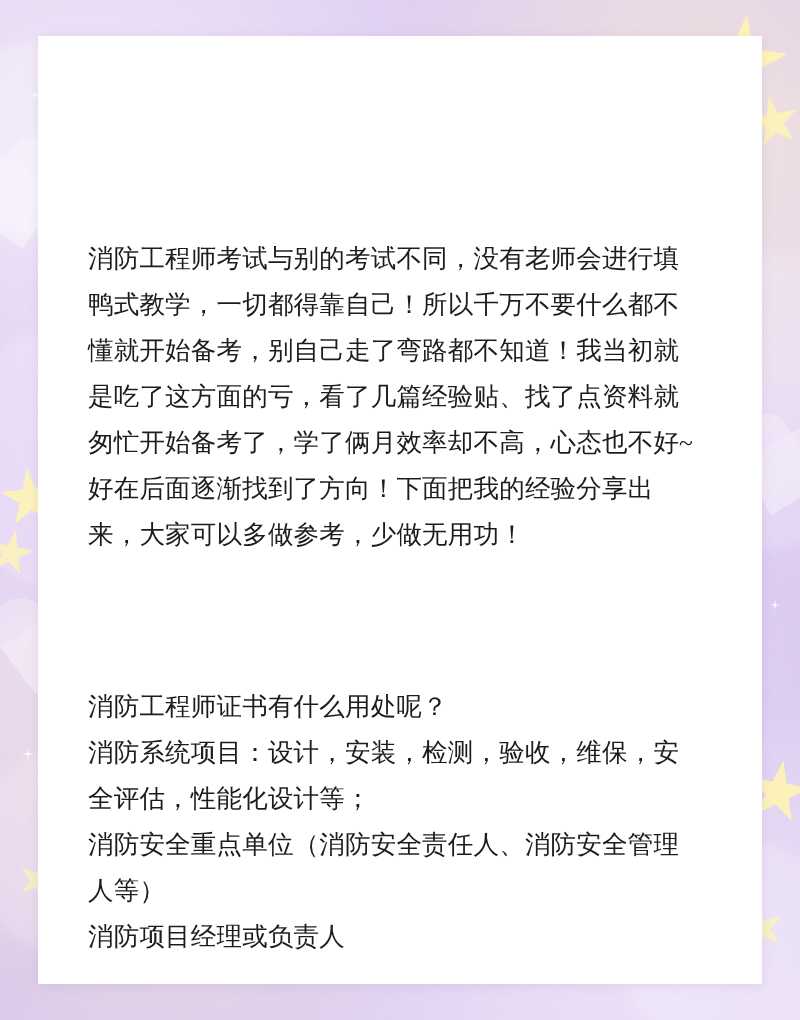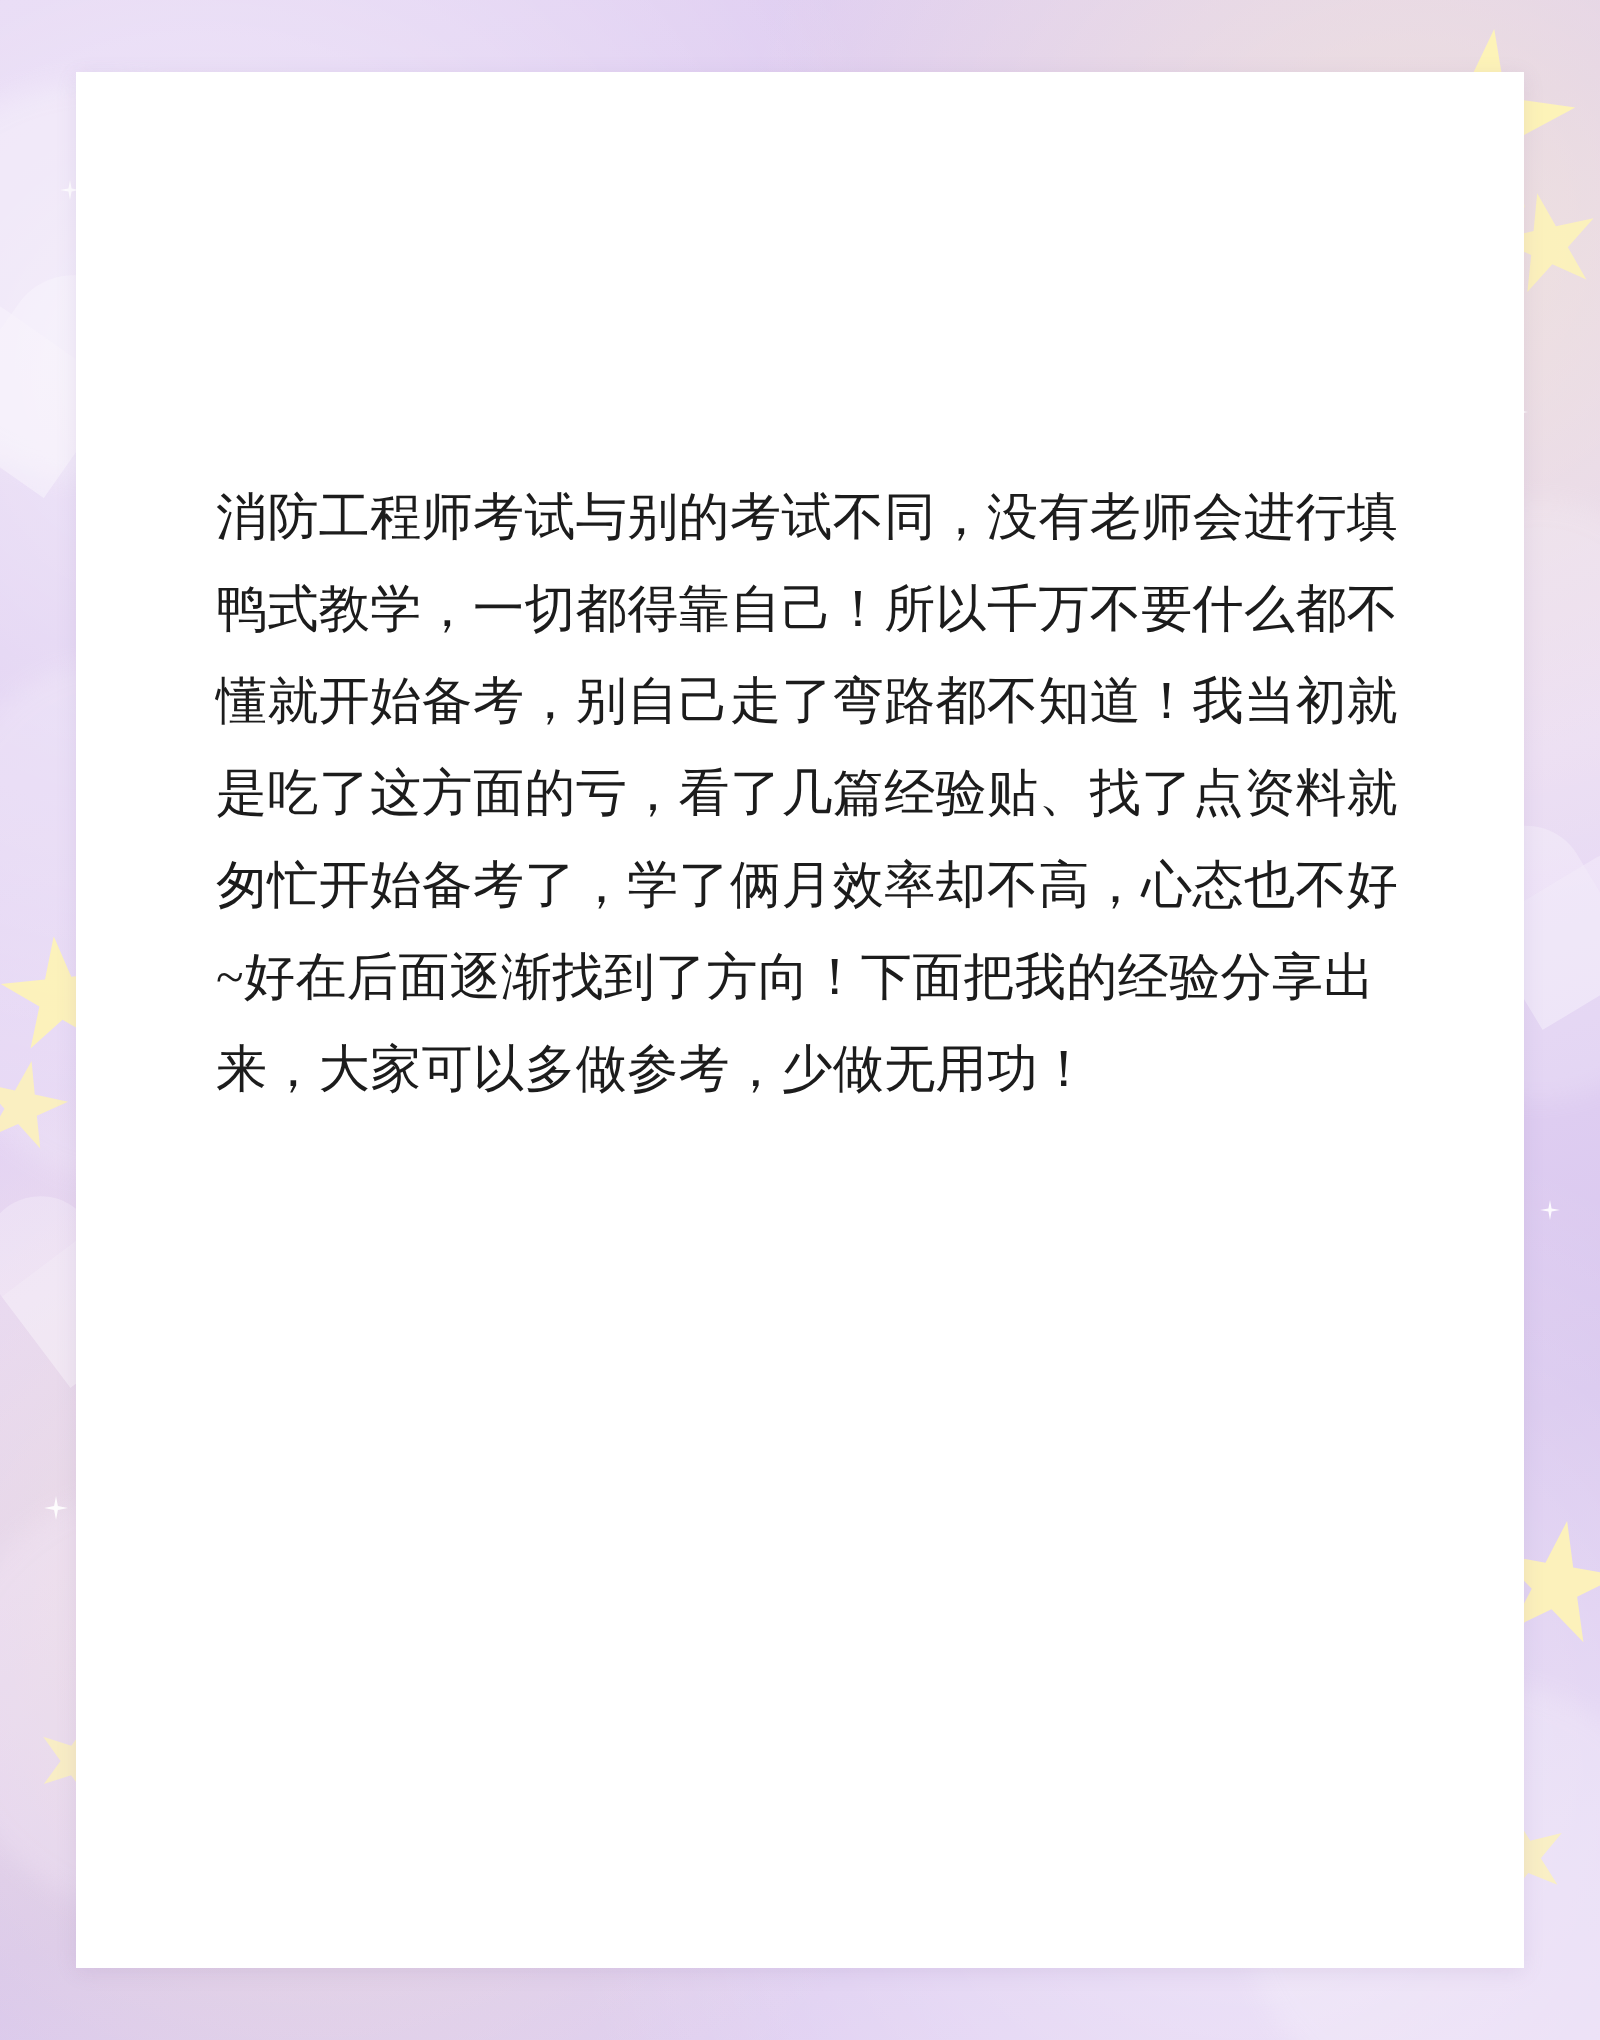--- a/index.html
+++ b/index.html
@@ -96,21 +96,21 @@
   
   .card {
     position: absolute;
     left: 38px;
     top: 36px;
     width: 724px;
     height: 948px;
     background: #ffffff;
     box-shadow: 0 2px 10px rgba(120, 90, 160, 0.12);
     box-sizing: border-box;
-    padding: 108px 58px 40px 70px;
+    padding: 108px 58px 40px 50px;
   }
 
   .body-text {
     font-family: "Liberation Serif", "DejaVu Serif", serif;
     font-size: 25.5px;
     line-height: 46px;
     color: #1c1c1c;
     letter-spacing: 0.2px;
     white-space: pre-wrap;
     word-break: break-all;
@@ -149,17 +149,21 @@
   <div class="sparkle sp1"></div>
   <div class="sparkle sp2"></div>
   <div class="sparkle sp3"></div>
   <div class="sparkle sp4"></div>
   <div class="sparkle sp5"></div>
   <div class="sparkle sp6"></div>
 
   <div class="card">
     <div class="body-text">
       <p class="para">消防工程师考试与别的考试不同，没有老师会进行填鸭式教学，一切都得靠自己！所以千万不要什么都不懂就开始备考，别自己走了弯路都不知道！我当初就是吃了这方面的亏，看了几篇经验贴、找了点资料就匆忙开始备考了，学了俩月效率却不高，心态也不好~好在后面逐渐找到了方向！下面把我的经验分享出来，大家可以多做参考，少做无用功！</p>
+      <p class="para">消防工程师证书有什么用处呢？
+消防系统项目：设计，安装，检测，验收，维保，安全评估，性能化设计等；
+消防安全重点单位（消防安全责任人、消防安全管理人等）
+消防项目经理或负责人</p>
       
     </div>
   </div>
 
 </div>
 
 </body></html>

